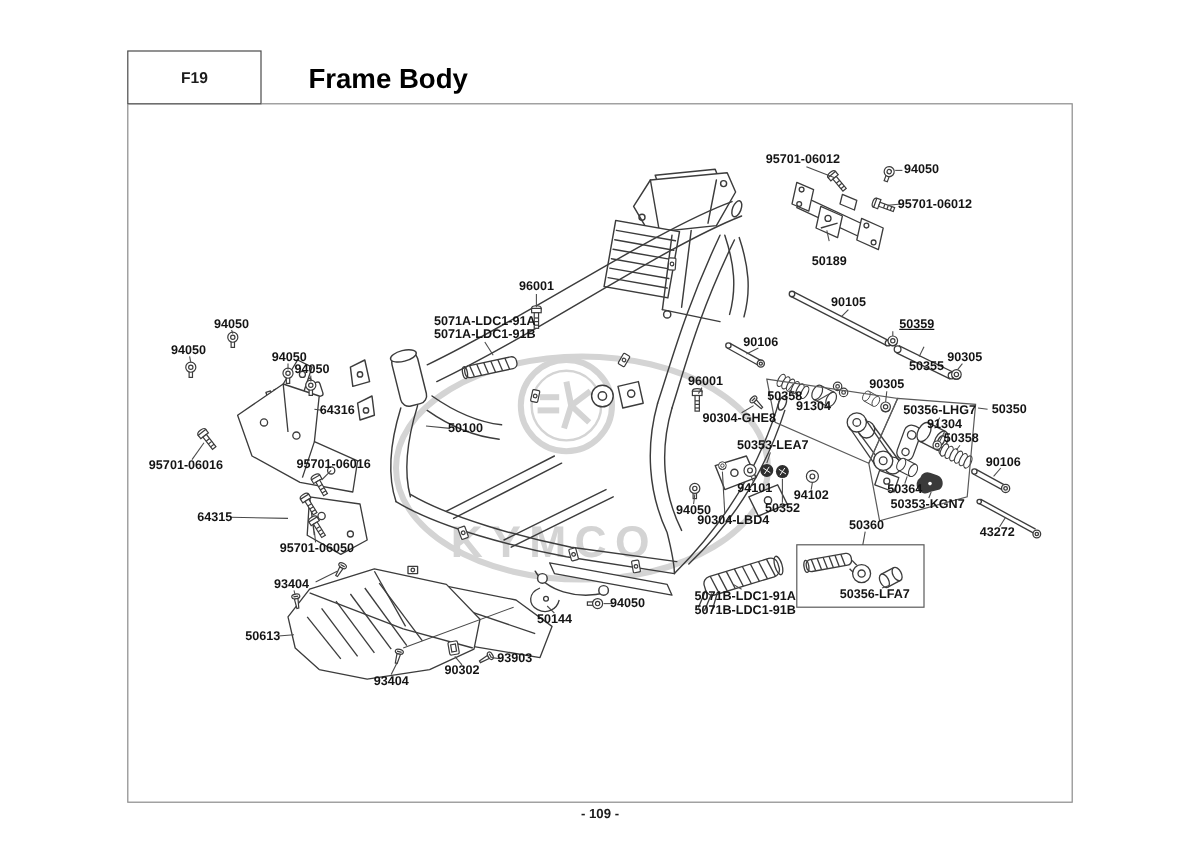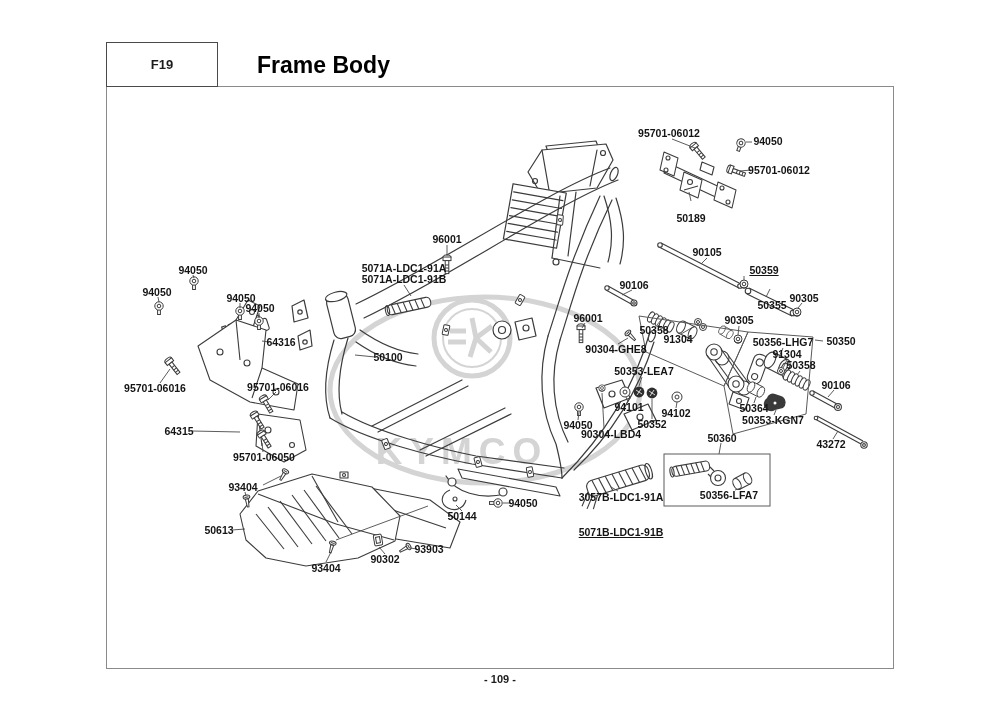--- a/index.html
+++ b/index.html
@@ -499,22 +499,22 @@
     <div class="part-label" style="left: 629px; top: 407px;">94101</div>
     <div class="part-label" style="left: 676px; top: 413px;">94102</div>
     <div class="part-label" style="left: 652px; top: 424px;">50352</div>
     <div class="part-label" style="left: 754px; top: 408px;">50364</div>
     <div class="part-label" style="left: 773px; top: 420px;">50353-KGN7</div>
     <div class="part-label" style="left: 836px; top: 385px;">90106</div>
     <div class="part-label" style="left: 831px; top: 444px;">43272</div>
     <div class="part-label" style="left: 578px; top: 425px;">94050</div>
     <div class="part-label" style="left: 611px; top: 434px;">90304-LBD4</div>
     <div class="part-label" style="left: 722px; top: 438px;">50360</div>
-    <div class="part-label" style="left: 621px; top: 497px;">3057B-LDC1-91A</div>
-    <div class="part-label" style="left: 621px; top: 532px; text-decoration: underline;">5071B-LDC1-91B</div>
+    <div class="part-label" style="left: 621px; top: 497px;">5071B-LDC1-91A</div>
+    <div class="part-label" style="left: 621px; top: 509px;">5071B-LDC1-91B</div>
     <div class="part-label" style="left: 729px; top: 495px;">50356-LFA7</div>
     <div class="part-label" style="left: 243px; top: 487px;">93404</div>
     <div class="part-label" style="left: 219px; top: 530px;">50613</div>
     <div class="part-label" style="left: 326px; top: 568px;">93404</div>
     <div class="part-label" style="left: 385px; top: 559px;">90302</div>
     <div class="part-label" style="left: 429px; top: 549px;">93903</div>
     <div class="part-label" style="left: 462px; top: 516px;">50144</div>
     <div class="part-label" style="left: 523px; top: 503px;">94050</div>
   </div>
 

